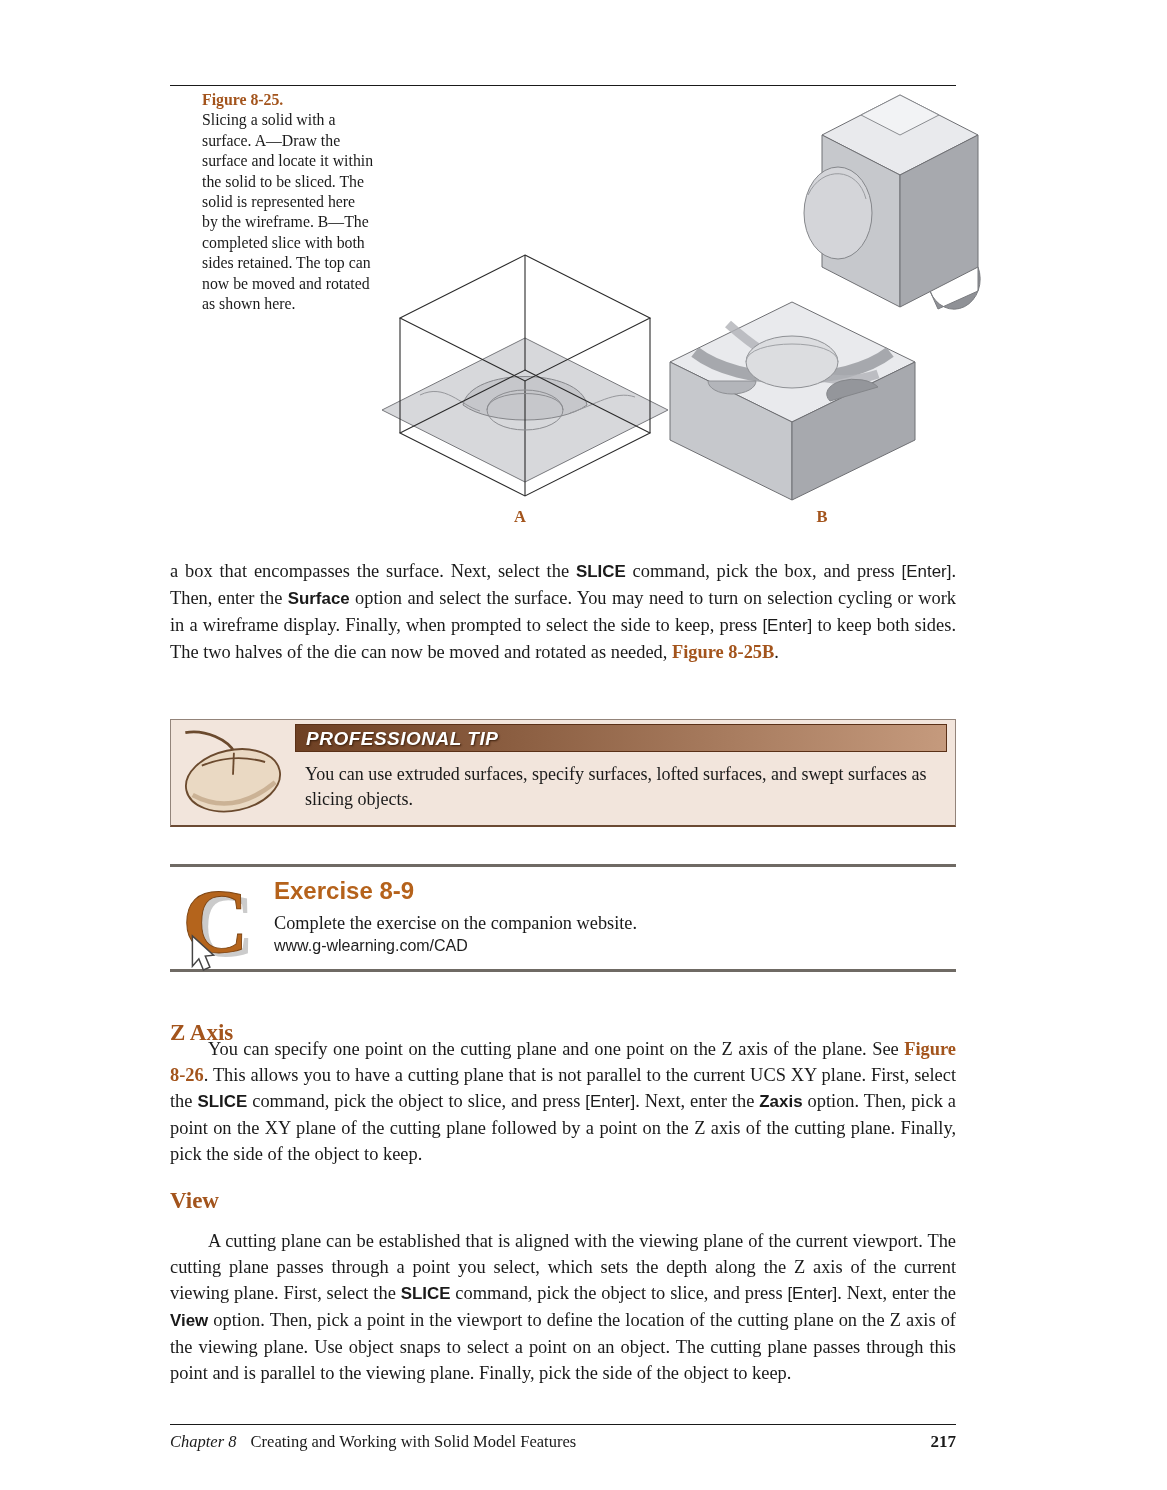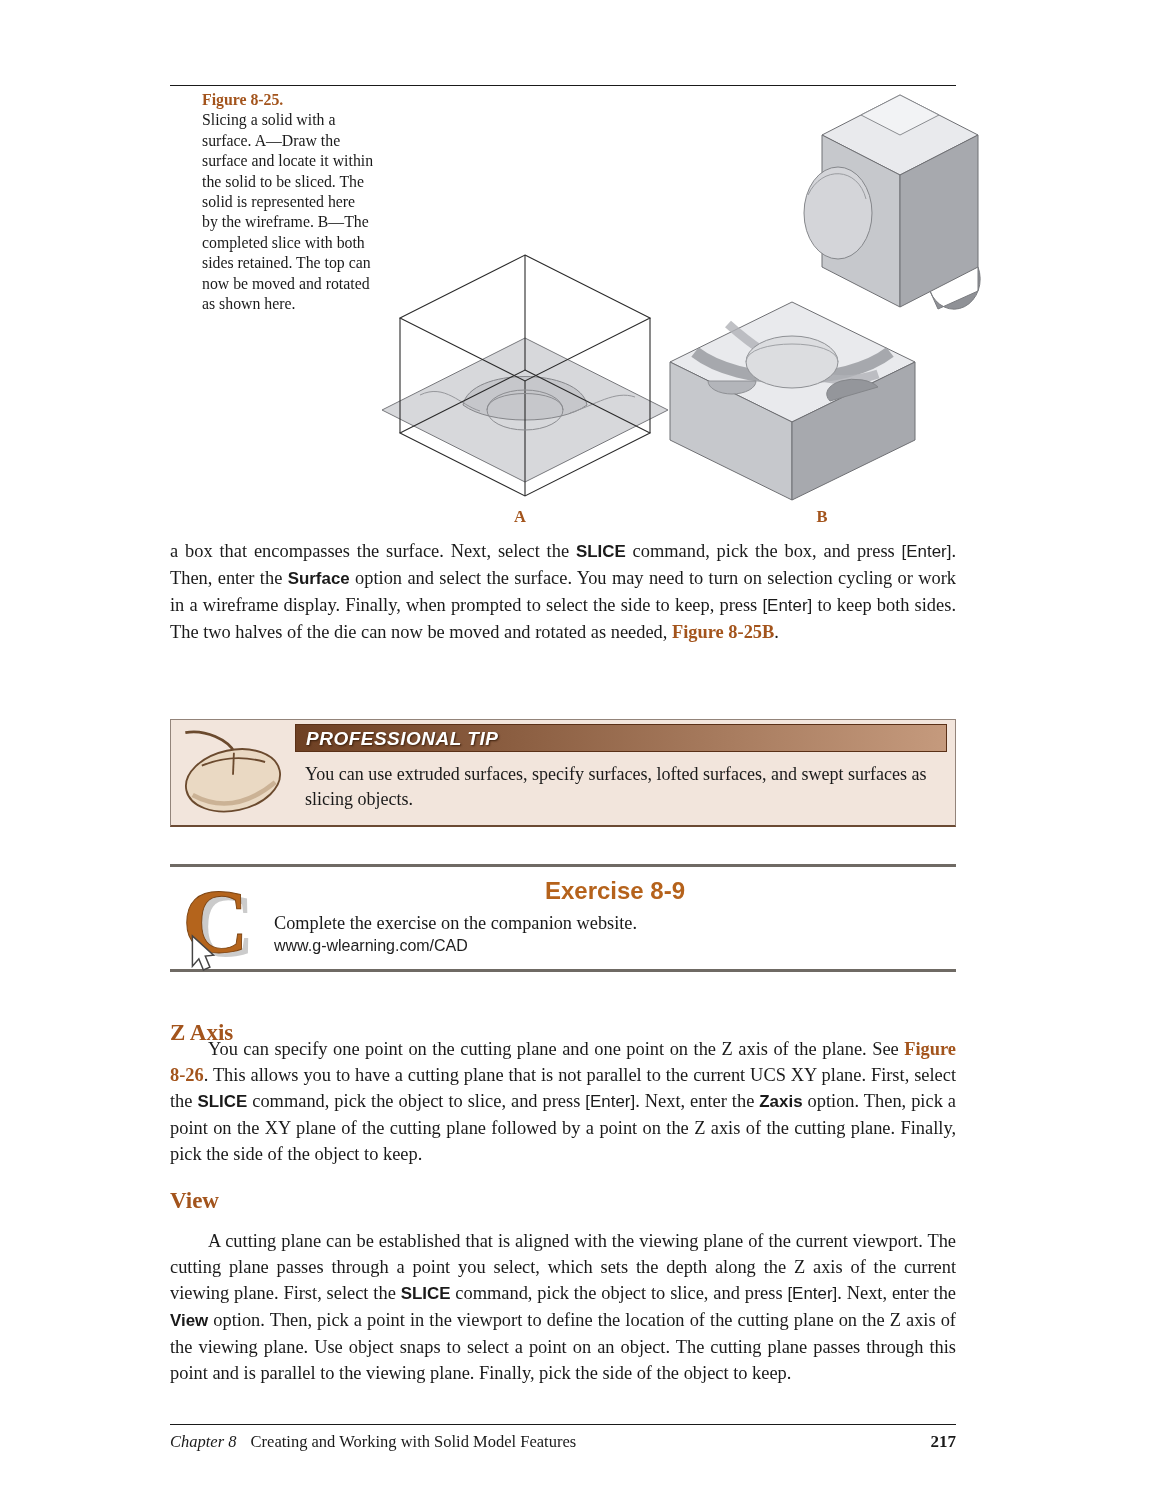--- a/index.html
+++ b/index.html
@@ -18,21 +18,21 @@
   .fig-label{display:block;font-weight:bold;color:var(--accent-brown,#a3541c);}
   .figure-art{position:absolute;left:168px;top:0;width:618px;height:452px;}
   .fig-sub{position:absolute;top:417px;width:24px;text-align:center;font-weight:bold;
            color:var(--accent-brown,#a3541c);font-size:16.5px;}
   .fig-sub-a{left:138px;}
   .fig-sub-b{left:440px;}
 
   
   .para{width:786px;font-size:18.4px;line-height:26px;text-align:justify;margin:0;}
   .para.indent{text-indent:38px;}
-  .para-intro{left:170px;top:538px;}
+  .para-intro{left:170px;top:558px;}
   .para-zaxis{left:170px;top:1036px;}
   .para-view{left:170px;top:1228px;}
   .seg-cmd{font-family:"Liberation Sans",sans-serif;font-weight:700;font-size:0.92em;}
   .seg-key{font-family:"Liberation Sans",sans-serif;font-size:0.92em;}
   .seg-figref{font-weight:700;color:var(--accent-brown,#a3541c);}
 
   
   .tip-box{
     left:170px;top:719px;width:786px;height:108px;box-sizing:border-box;
     background:var(--tip-bg,#f2e5dc);
@@ -53,21 +53,21 @@
 
   
   .exercise-box{
     left:170px;top:864px;width:786px;height:108px;box-sizing:border-box;
     border-top:3px solid #6f6a64;border-bottom:3px solid #6f6a64;
     display:flex;
   }
   .ex-logo{flex:none;width:100px;padding:6px 0 0 4px;}
   .ex-main{flex:1;padding-top:6px;}
   .ex-title{font-family:"Liberation Sans",sans-serif;font-weight:700;font-size:24px;
-            color:var(--exercise-title,#b5621b);margin:4px 0 8px 0;text-align:center;}
+            color:var(--exercise-title,#b5621b);margin:4px 0 8px 0;}
   .ex-text{font-size:18.3px;margin:0 0 3px 0;}
   .ex-url{font-family:"Liberation Sans",sans-serif;font-size:16px;color:#222;margin:0;}
 
   
   .sect-head{font-size:23px;font-weight:700;color:var(--accent-brown,#a3541c);margin:0;}
   .head-zaxis{left:170px;top:1020px;}
   .head-view{left:170px;top:1188px;}
 
   
   .footer{left:170px;top:1432px;width:786px;display:flex;justify-content:space-between;

